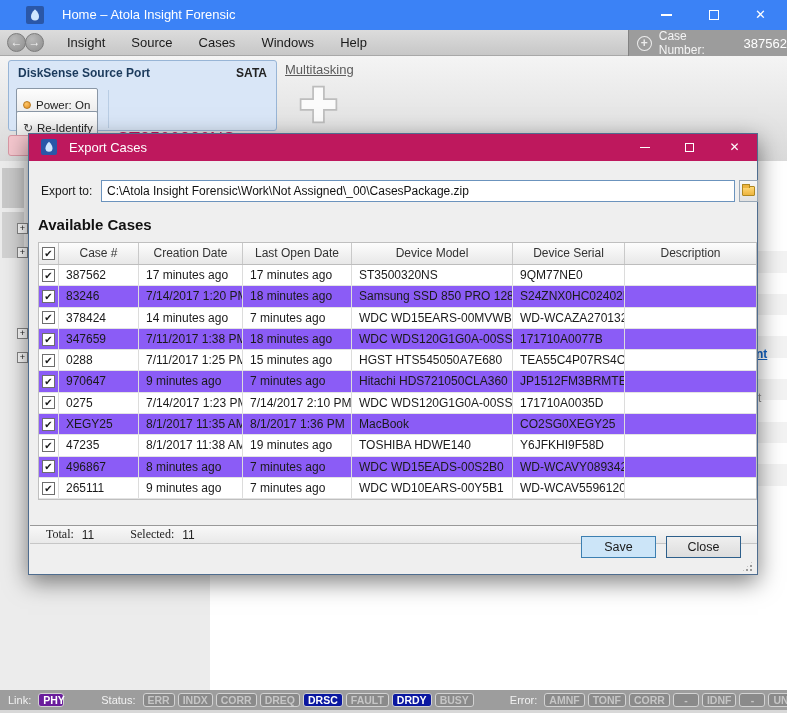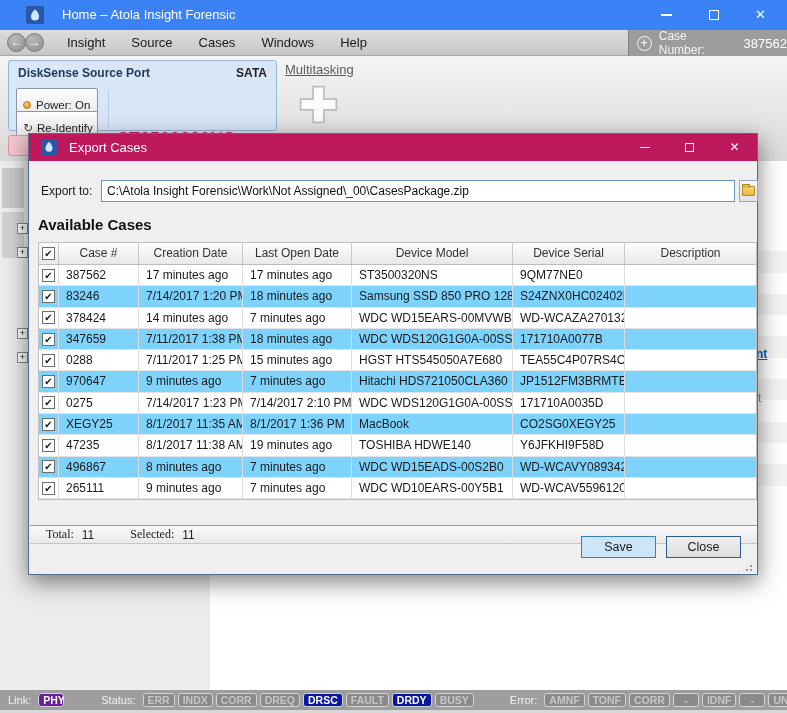--- a/index.html
+++ b/index.html
@@ -72,21 +72,21 @@
   .browse-btn { position:absolute; left:710px; top:19px; width:19px; height:22px; background:linear-gradient(180deg,#f7f7f7,#e2e2e2); border:1px solid #98a8b8; display:flex; align-items:center; justify-content:center; }
   .folder-ico { position:relative; width:13px; height:10px; background:linear-gradient(180deg,#ffd978,#edb43e); border:1px solid #b08820; border-radius:1px; }
   .folder-ico::before { content:""; position:absolute; left:-1px; top:-3px; width:6px; height:3px; background:#edb43e; border:1px solid #b08820; border-bottom:none; border-radius:1px 1px 0 0; }
 
   .avail-heading { position:absolute; left:9px; top:55px; font-size:15px; font-weight:bold; color:#111; }
 
   .cases-table { position:absolute; left:9px; top:81px; width:719px; border:1px solid #bfbfbf; background:#fff; }
   .thead { display:flex; height:22px; background:linear-gradient(180deg,#fdfdfd,#e8e8e8); border-bottom:1px solid #bdbdbd; }
   .th { font-size:12px; color:#333; text-align:center; line-height:21px; border-right:1px solid #c9c9c9; overflow:hidden; white-space:nowrap; }
   .tr { display:flex; height:21.3px; background:#fff; border-bottom:1px solid #e3e3e3; }
-  .tr.alt { background:#7dd3fc; }
+  .tr.alt { background:#8b5cf6; }
   .td { font-size:12px; color:#1a1a1a; line-height:20px; padding-left:7px; border-right:1px solid #dcdcdc; overflow:hidden; white-space:nowrap; }
   .col-cb { width:20px; display:flex; align-items:center; justify-content:center; padding-left:0; }
   .col-case { width:80px; }
   .col-created { width:104px; }
   .col-opened { width:109px; }
   .col-model { width:161px; }
   .col-serial { width:112px; }
   .col-desc { flex:1; border-right:none; }
   .checkbox { width:13px; height:13px; background:#fff; border:1px solid #6e6e6e; font-size:10px; line-height:11px; text-align:center; color:#1a1a1a; display:inline-block; }
   .checkbox.checked::after { content:"✔"; }

